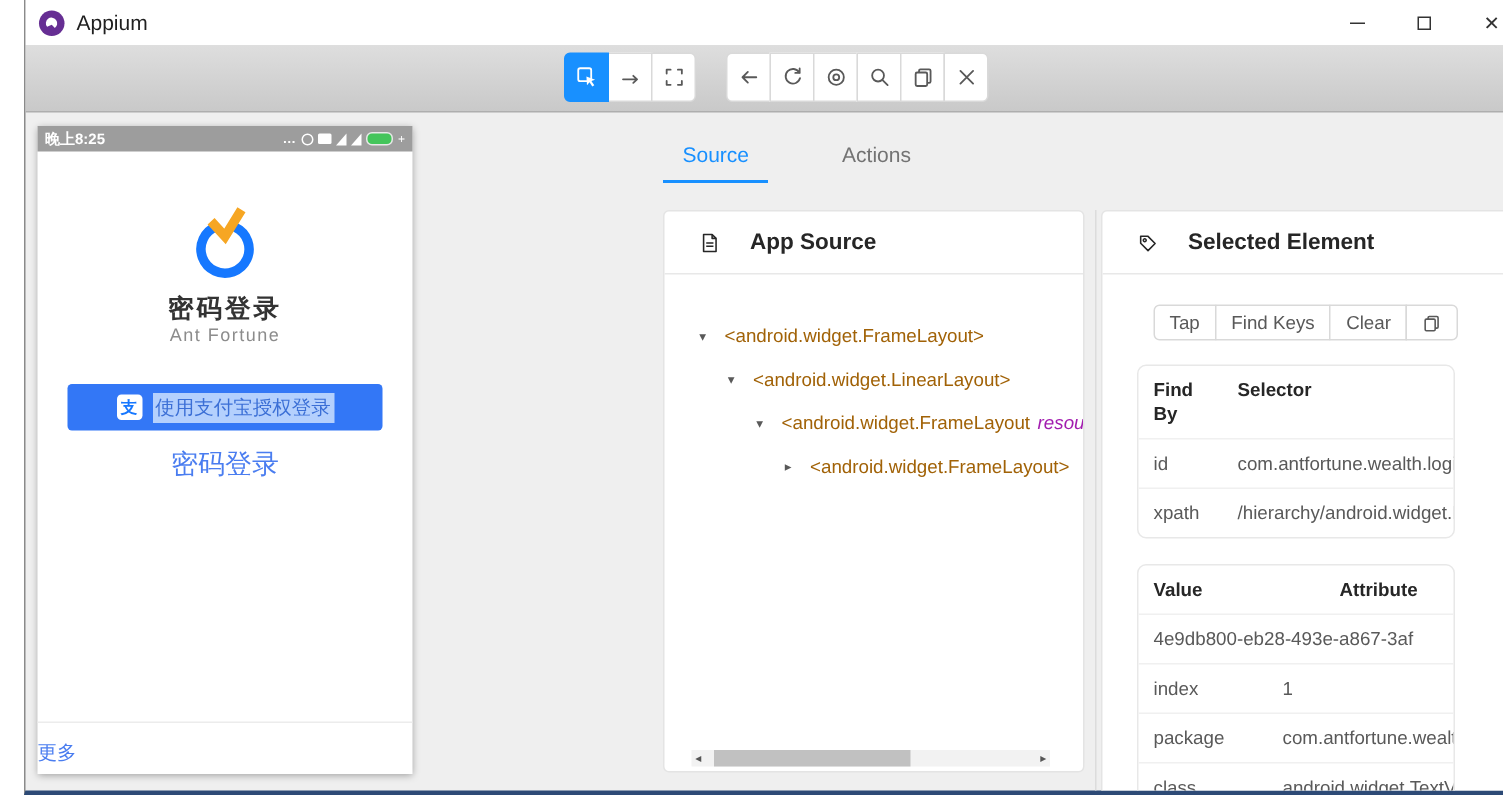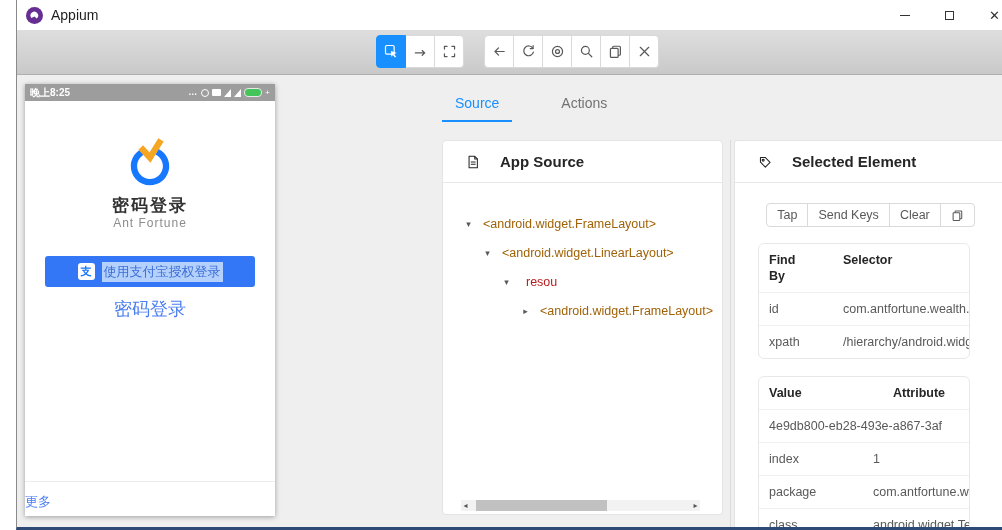--- a/index.html
+++ b/index.html
@@ -61,35 +61,35 @@
   
   .panel{background:#fff;border:1px solid #e4e4e4;border-radius:4px;position:absolute;overflow:hidden;}
   .panel-head{height:42px;border-bottom:1px solid #e8e8e8;display:flex;align-items:center;
               padding-left:23px;gap:20px;font-size:15px;font-weight:bold;color:#262626;}
   .panel-head svg{width:14px;height:14px;stroke:#262626;fill:none;stroke-width:1.2;stroke-linejoin:round;}
   .source-panel{left:425px;top:140px;width:281px;height:375px;}
   .tree{padding-top:26px;}
   .tree-row{height:29px;display:flex;align-items:center;font-size:12.5px;white-space:nowrap;overflow:hidden;}
   .caret{width:11px;margin-right:9px;font-size:9px;color:#595959;flex:0 0 auto;text-align:center;}
   .xml-tag{color:#a16207;}
-  .xml-attr{color:#b91c1c;margin-left:5px;}
+  .xml-attr{color:#a21caf;font-style:italic;margin-left:5px;}
   .hscroll{position:absolute;left:18px;right:22px;bottom:3px;height:11px;background:#f2f2f2;display:flex;align-items:center;}
   .hs-arrow{font-size:8px;color:#555;width:9px;text-align:center;flex:0 0 auto;}
   .hs-track{position:relative;flex:1;height:100%;}
   .hs-thumb{position:absolute;left:6px;top:0;bottom:0;width:131px;background:#c1c1c1;}
   .v-divider{position:absolute;left:713px;top:140px;height:390px;width:1px;background:#dcdcdc;}
   .selected-panel{left:717px;top:140px;width:273px;height:390px;border-bottom:0;border-radius:4px 4px 0 0;}
   .actions-row{margin-top:20px;display:flex;justify-content:center;}
   .abtn{height:24px;padding:0 10px;font-size:12.5px;color:#595959;background:#fff;border:1px solid #d9d9d9;margin-left:-1px;
         display:flex;align-items:center;}
   .actions-row .abtn:first-child{border-radius:4px 0 0 4px;margin-left:0;}
   .actions-row .abtn:last-child{border-radius:0 4px 4px 0;}
   .abtn svg{width:13px;height:13px;stroke:#595959;fill:none;stroke-width:1.3;stroke-linejoin:round;}
   .etable{width:212px;margin:16px 0 0 23px;border:1px solid #e8e8e8;border-radius:6px;font-size:12.5px;overflow:hidden;}
-  .t-row{display:flex;border-top:1px solid #f0f0f0;gap:18px;}
+  .t-row{display:flex;border-top:1px solid #f0f0f0;}
   .t-row:first-child{border-top:0;}
   .t-cell{padding:8px 10px;color:#595959;line-height:16px;}
   .t-head .t-cell{color:#262626;font-weight:bold;}
   .find-table .c0{width:56px;flex:0 0 auto;}
   .attr-table .c0{width:86px;flex:0 0 auto;}
   .c1{flex:1;white-space:nowrap;overflow:hidden;}
   .mt17{margin-top:17px;}
 </style>
 </head>
 <body>
@@ -221,20 +221,21 @@
         <div class="tree-row" style="padding-left: 20px;">
           <span class="caret">▾</span>
           <span class="xml-tag">&lt;android.widget.FrameLayout&gt;</span>
         </div>
         <div class="tree-row" style="padding-left: 39px;">
           <span class="caret">▾</span>
           <span class="xml-tag">&lt;android.widget.LinearLayout&gt;</span>
         </div>
         <div class="tree-row" style="padding-left: 58px;">
           <span class="caret">▾</span>
+          <span class="xml-tag">&lt;android.widget.FrameLayout</span>
           <span class="xml-attr">resou</span>
         </div>
         <div class="tree-row" style="padding-left: 77px;">
           <span class="caret">▸</span>
           <span class="xml-tag">&lt;android.widget.FrameLayout&gt;</span>
         </div>
       </div>
     <div class="hscroll">
       <span class="hs-arrow">◂</span>
       <span class="hs-track">
@@ -249,21 +250,21 @@
   <div class="panel selected-panel">
     <div class="panel-head">
       <svg viewBox="0 0 16 16">
         <path d="M2.8 2.8 H8.2 L13.8 8.4 L8.4 13.8 L2.8 8.2 Z"></path>
           <circle cx="5.9" cy="5.9" r="1.1"></circle>
       </svg>
       <span>Selected Element</span>
     </div>
     <div class="actions-row">
       <button class="abtn">Tap</button>
-      <button class="abtn">Send Keys</button>
+      <button class="abtn">Find Keys</button>
       <button class="abtn">Clear</button>
       <button class="abtn">
         <svg viewBox="0 0 16 16">
             <rect x="5" y="2.4" width="8.2" height="9.6" rx="1"></rect>
             <rect x="2.6" y="4.6" width="8.2" height="9.6" rx="1" fill="#fff"></rect>
           </svg>
       </button>
     </div>
     <div class="etable find-table">
         <div class="t-row t-head">

